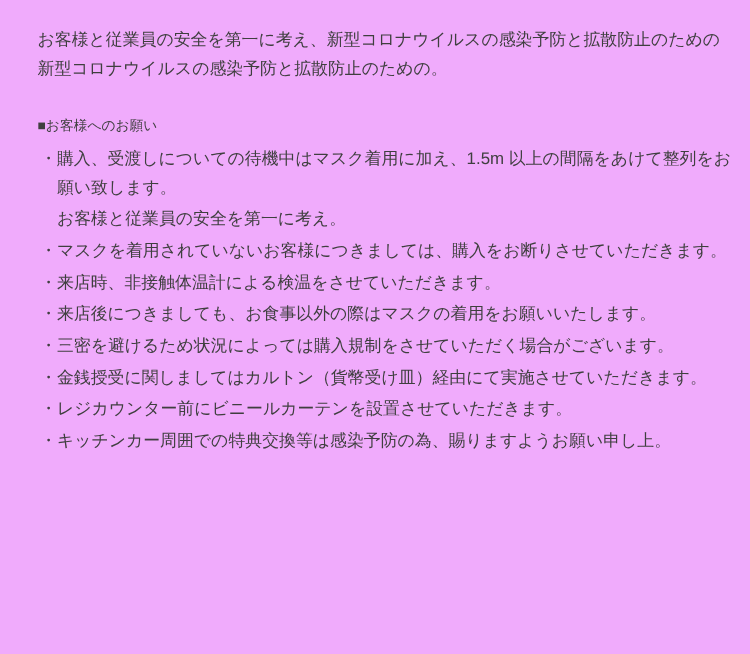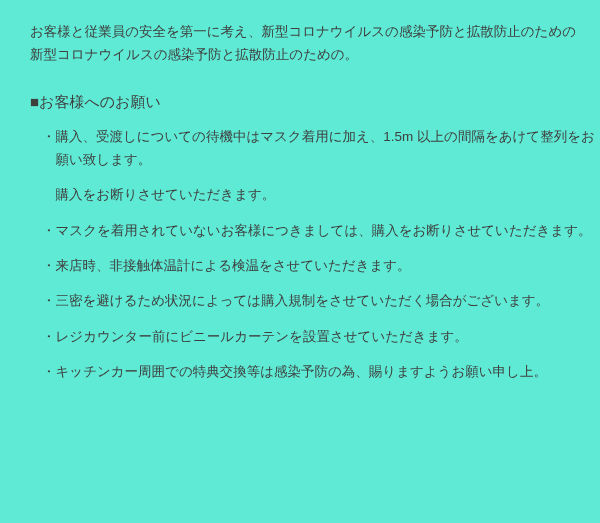--- a/index.html
+++ b/index.html
@@ -14,37 +14,37 @@
   }
   .doc {
     box-sizing: border-box;
     width: 600px;
     height: 523px;
     padding: 20px 26px 0 30px;
     font-family: "Liberation Sans", sans-serif;
     font-size: 13.5px;
     line-height: 23.3px;
     color: #3f3f3f;
-    background: #5eead4;
+    background: #f0abfc;
   }
   .para, .requests, .heading {
     margin: 0;
     padding: 0;
   }
   .intro {
     margin-bottom: 23px;
   }
   .heading {
-    font-size: 15px;
+    font-size: 11px;
     font-weight: normal;
   }
   .requests {
     list-style: none;
   }
-  .request-item { margin: 12px; padding: 0; }
+  .request-item { margin: 2px; padding: 0; }
   .line { display: block; white-space: nowrap; }
   .line.cont { padding-left: 13.5px; }
   .footer {
     margin-top: 37px;
   }
 </style>
 </head>
 <body>
 
 <div class="doc">
@@ -55,30 +55,36 @@
   </p>
 
   <h2 class="heading">■お客様へのお願い</h2>
 
   <ul class="requests">
     <li class="request-item">
       <span class="line">・購入、受渡しについての待機中はマスク着用に加え、1.5m 以上の間隔をあけて整列をお</span>
       <span class="line cont">願い致します。</span>
     </li>
     <li class="request-item">
-      <span class="line cont">購入をお断りさせていただきます。</span>
+      <span class="line cont">お客様と従業員の安全を第一に考え。</span>
     </li>
     <li class="request-item">
       <span class="line">・マスクを着用されていないお客様につきましては、購入をお断りさせていただきます。</span>
     </li>
     <li class="request-item">
       <span class="line">・来店時、非接触体温計による検温をさせていただきます。</span>
     </li>
     <li class="request-item">
+      <span class="line">・来店後につきましても、お食事以外の際はマスクの着用をお願いいたします。</span>
+    </li>
+    <li class="request-item">
       <span class="line">・三密を避けるため状況によっては購入規制をさせていただく場合がございます。</span>
+    </li>
+    <li class="request-item">
+      <span class="line">・金銭授受に関しましてはカルトン（貨幣受け皿）経由にて実施させていただきます。</span>
     </li>
     <li class="request-item">
       <span class="line">・レジカウンター前にビニールカーテンを設置させていただきます。</span>
     </li>
     <li class="request-item">
       <span class="line">・キッチンカー周囲での特典交換等は感染予防の為、賜りますようお願い申し上。</span>
     </li>
   </ul>
 
 

